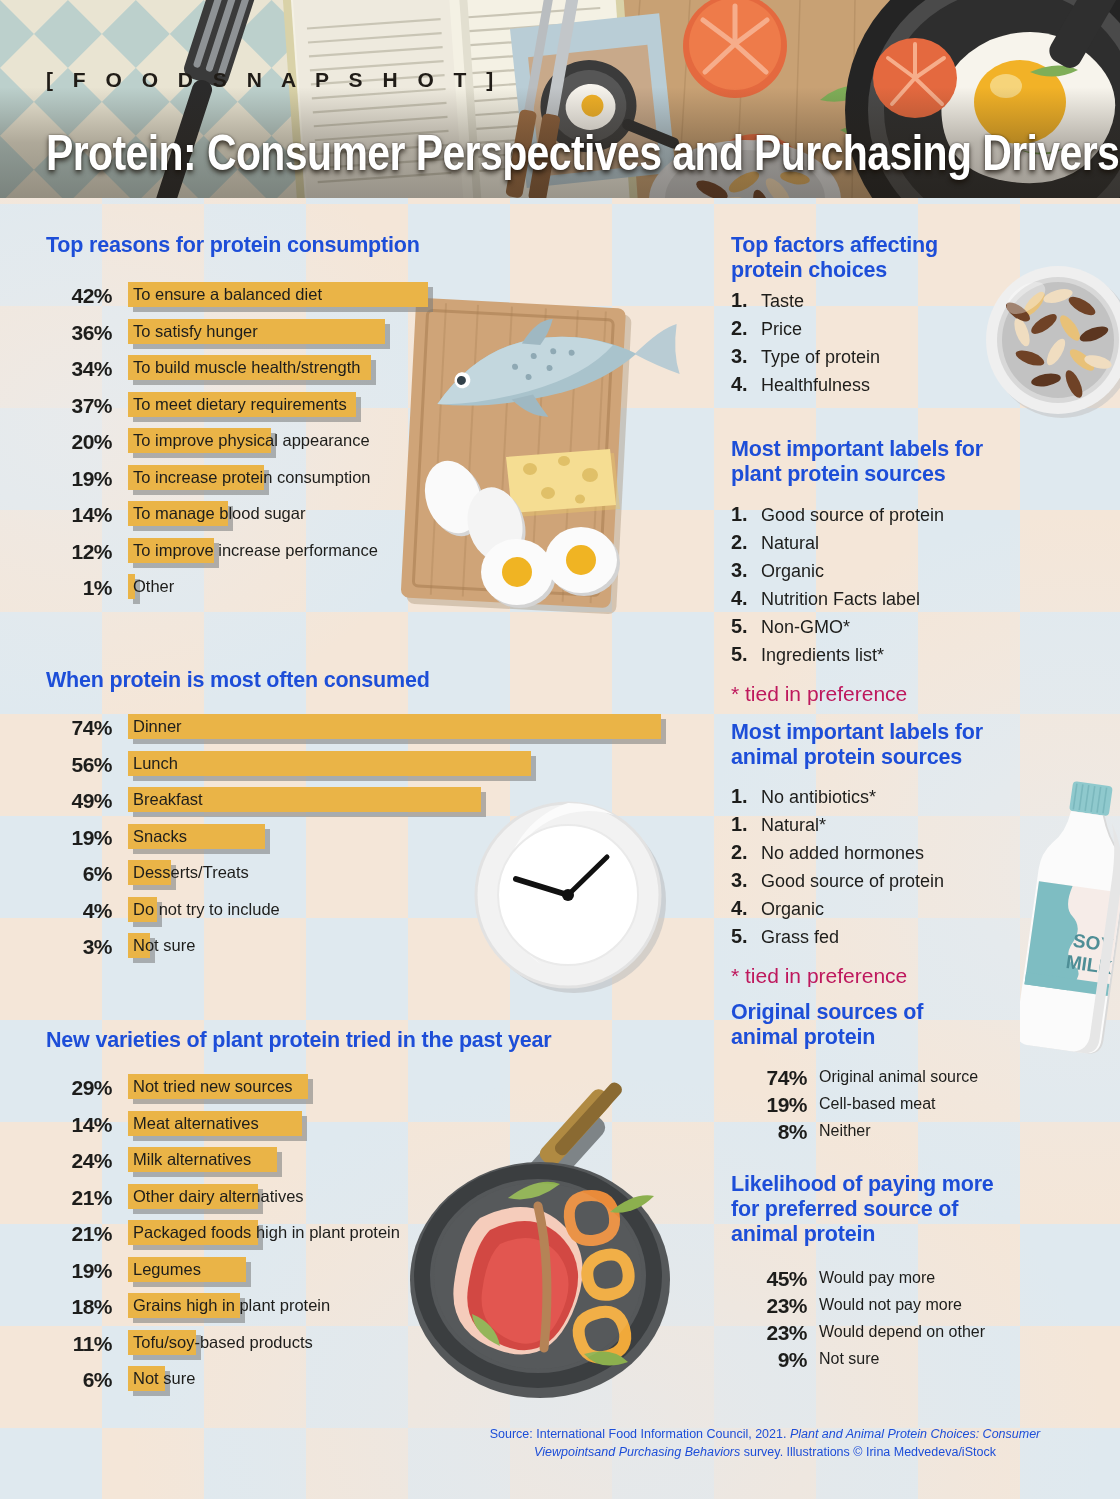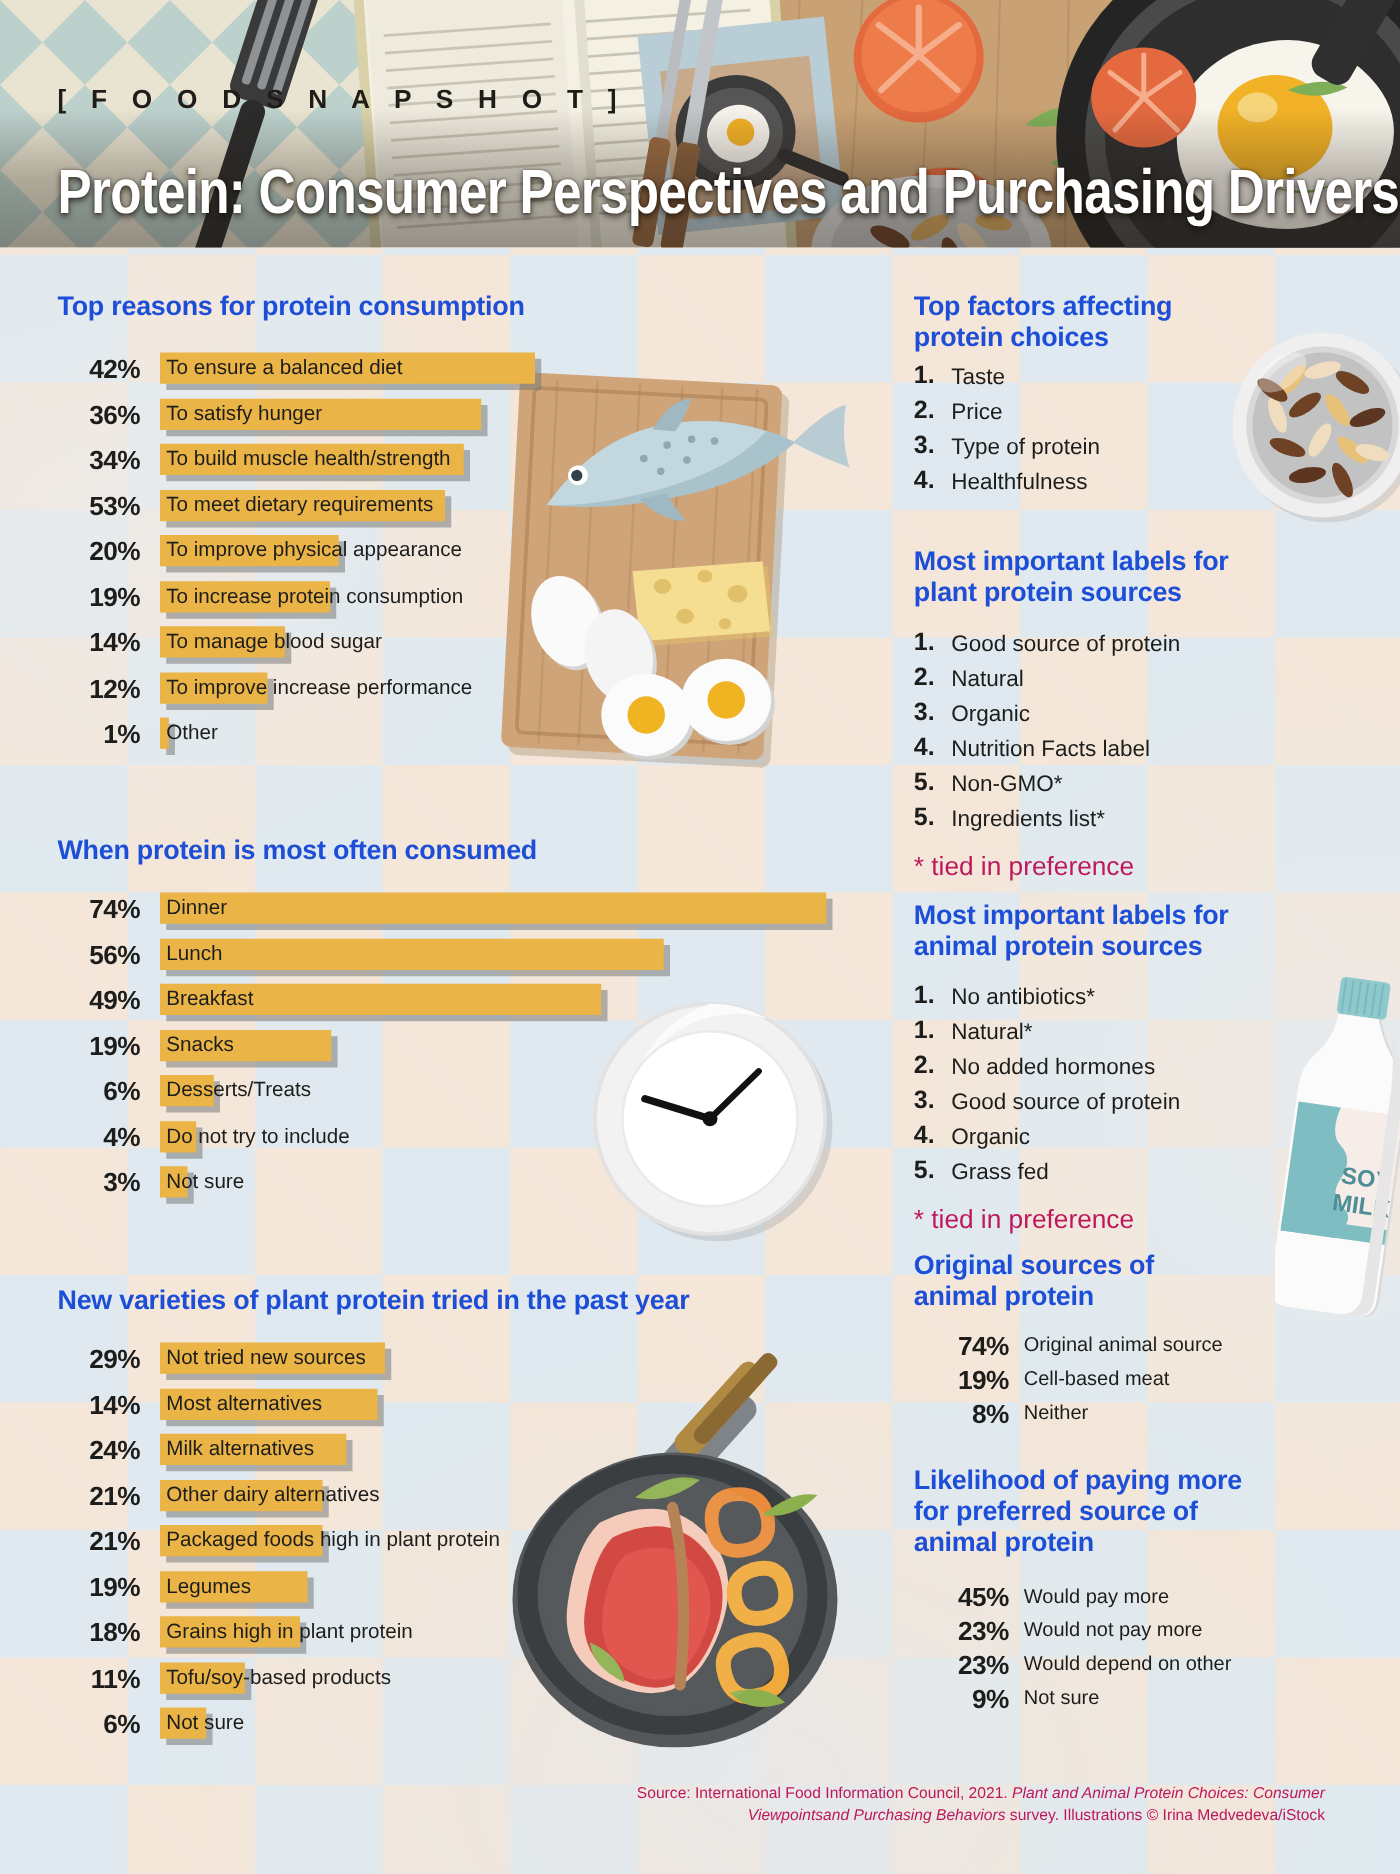--- a/index.html
+++ b/index.html
@@ -79,21 +79,21 @@
   .rlabel{position:absolute;left:30px;top:2px;font-size:18px;color:#1d1d1b;white-space:nowrap;}
   .tiednote{font-size:21px;color:#be185d;margin-top:16px;}
 
   .pctlist{position:relative;}
   .pctrow{position:relative;height:27px;}
   .pl-num{position:absolute;left:0;top:0;width:76px;text-align:right;font-size:21px;font-weight:bold;color:#1d1d1b;letter-spacing:-0.5px;}
   .pl-lab{position:absolute;left:88px;top:2px;font-size:16px;color:#1d1d1b;white-space:nowrap;}
 
   #footer{
     position:absolute;left:470px;top:1425px;width:590px;z-index:6;
-    font-size:12.5px;line-height:18px;color:#be185d;text-align:right;
+    font-size:12.5px;line-height:18px;color:#1d4ed8;text-align:center;
   }
   #footer i{font-style:italic;}
 
   
   .art{position:absolute;z-index:3;}
 </style>
 </head>
 <body>
 
 <div id="bgpattern"></div>
@@ -422,21 +422,21 @@
       </div>
     </div>
     <div class="barrow">
       <div class="pct">34%</div>
       <div class="barwrap">
         <div class="bar" style="width: 242.76px;"></div>
         <div class="barlabel">To build muscle health/strength</div>
       </div>
     </div>
     <div class="barrow">
-      <div class="pct">53%</div>
+      <div class="pct">37%</div>
       <div class="barwrap">
         <div class="bar" style="width: 228.48px;"></div>
         <div class="barlabel">To meet dietary requirements</div>
       </div>
     </div>
     <div class="barrow">
       <div class="pct">20%</div>
       <div class="barwrap">
         <div class="bar" style="width: 142.8px;"></div>
         <div class="barlabel">To improve physical appearance</div>
@@ -531,21 +531,21 @@
       <div class="pct">29%</div>
       <div class="barwrap">
         <div class="bar" style="width: 179.8px;"></div>
         <div class="barlabel">Not tried new sources</div>
       </div>
     </div>
     <div class="barrow">
       <div class="pct">14%</div>
       <div class="barwrap">
         <div class="bar" style="width: 173.6px;"></div>
-        <div class="barlabel">Most alternatives</div>
+        <div class="barlabel">Meat alternatives</div>
       </div>
     </div>
     <div class="barrow">
       <div class="pct">24%</div>
       <div class="barwrap">
         <div class="bar" style="width: 148.8px;"></div>
         <div class="barlabel">Milk alternatives</div>
       </div>
     </div>
     <div class="barrow">

